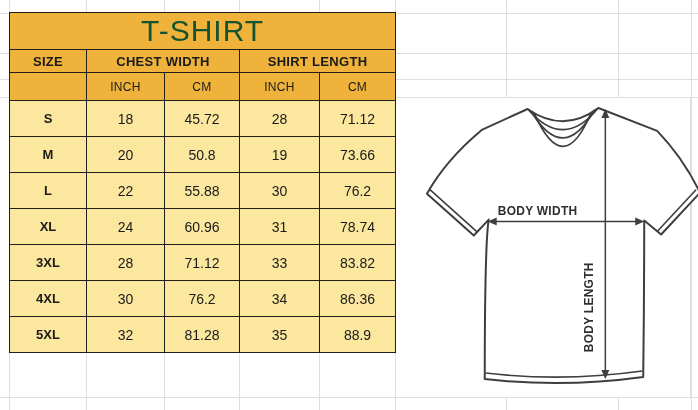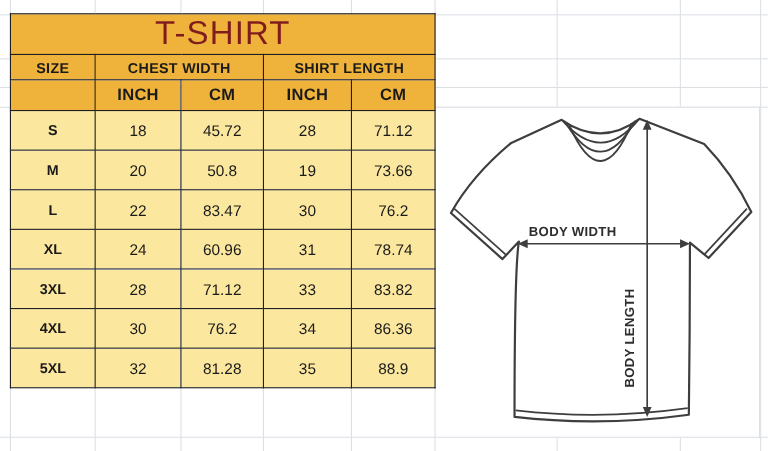--- a/index.html
+++ b/index.html
@@ -22,33 +22,34 @@
   }
   table.size-table td{
     border:1.5px solid #1f1f1f;
     text-align:center;vertical-align:middle;
     padding:0;
     overflow:hidden;white-space:nowrap;
   }
   td.gold{background:#efb33c;}
   td.cream{background:#fbe79e;}
   td.title-cell{
-    height:36px;font-size:30px;font-weight:400;letter-spacing:1px;color:#7f1d1d;
+    height:36px;font-size:30px;font-weight:400;letter-spacing:1px;color:#14532d;
   }
   td.hdr{height:22px;font-size:13px;font-weight:bold;letter-spacing:.3px;margin-top:47px;}
-  td.hdr2{height:27px;font-size:15px;font-weight:bold;letter-spacing:.3px;}
+  td.hdr2{height:27px;font-size:12px;font-weight:normal;letter-spacing:.3px;}
   td.size-cell{height:35px;font-size:13px;font-weight:bold;}
   td.val-cell{height:35px;font-size:14px;font-weight:400;}
 
   
   .shirt-panel{
     position:absolute;left:397px;top:97px;width:294px;height:301px;
     background:#ffffff;z-index:2;
     border:1px solid #dce0e5;border-left:none;
     box-sizing:border-box;
+    padding-left:17px;
   }
   .shirt-panel svg{display:block;}
   .diagram-label{
     font-family:"Liberation Sans", sans-serif;
     font-weight:bold;font-size:12px;letter-spacing:.3px;fill:#2e2e2e;
   }
 </style>
 </head>
 <body>
 
@@ -103,21 +104,21 @@
   <tr>
     <td class="cream size-cell">M</td>
     <td class="cream val-cell">20</td>
     <td class="cream val-cell">50.8</td>
     <td class="cream val-cell">19</td>
     <td class="cream val-cell">73.66</td>
   </tr>
   <tr>
     <td class="cream size-cell">L</td>
     <td class="cream val-cell">22</td>
-    <td class="cream val-cell">83.47</td>
+    <td class="cream val-cell">55.88</td>
     <td class="cream val-cell">30</td>
     <td class="cream val-cell">76.2</td>
   </tr>
   <tr>
     <td class="cream size-cell">XL</td>
     <td class="cream val-cell">24</td>
     <td class="cream val-cell">60.96</td>
     <td class="cream val-cell">31</td>
     <td class="cream val-cell">78.74</td>
   </tr>

